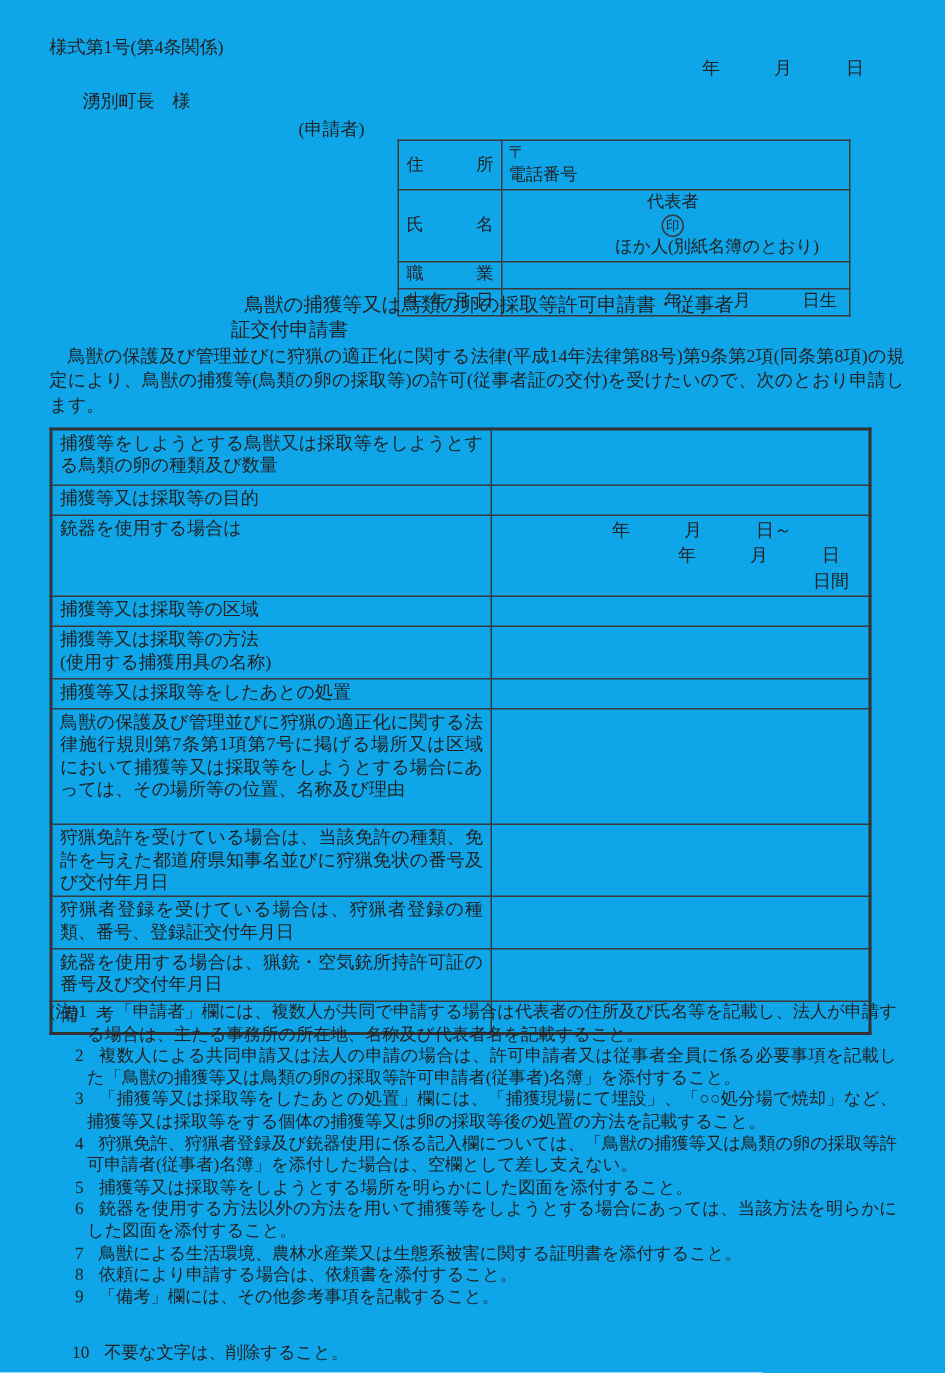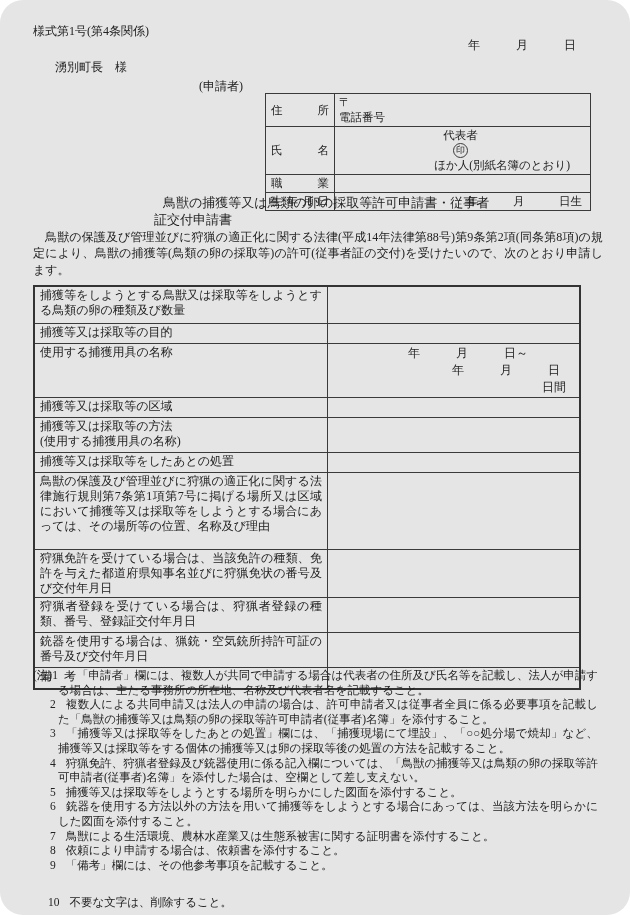--- a/index.html
+++ b/index.html
@@ -1,35 +1,34 @@
 <!DOCTYPE html>
 <html><head>
 <meta charset="utf-8">
 <style>
   html,body { margin:0; padding:0; background:#ffffff; }
   .page {
     position: relative;
     width: 630px;
     height: 915px;
-    background: #e5e5e5;
+    background: #0ea5e9;
     font-family: "Liberation Serif", "DejaVu Serif", serif;
     color: #222;
     overflow: hidden;
-    border-radius: 23px;
   }
   
   .form-number { position:absolute; left:33px; top:23px; font-size:12px; }
   .date-line   { position:absolute; left:468px; top:37px; font-size:12px; }
   .addressee   { position:absolute; left:55px; top:59px; font-size:12px; }
   .applicant-caption { position:absolute; left:199px; top:78px; font-size:12px; }
 
   
   table { border-collapse: collapse; }
   .applicant-table {
-    position:absolute; left:265px; top:93px; width:326px;
+    position:absolute; left:265px; top:93px; width:302px;
     font-size:11.5px; line-height:15px;
   }
   .applicant-table td { border:1px solid #3a3a3a; padding:1px 4px; vertical-align:middle; }
   .applicant-table td.jlabel {
     width:58px; text-align:justify; text-align-last:justify; padding:1px 5px;
   }
   .app-r1 { height:33px; }
   .app-r2 { height:33px; }
   .app-r3 { height:16px; }
   .app-r4 { height:18px; }
@@ -127,21 +126,21 @@
     <tbody>
         <tr class="mr1">
       <td class="lbl">捕獲等をしようとする鳥獣又は採取等をしようとする鳥類の卵の種類及び数量</td>
       <td></td>
     </tr>
     <tr class="mr2">
       <td class="lbl">捕獲等又は採取等の目的</td>
       <td></td>
     </tr>
     <tr class="mr3">
-      <td class="lbl">使用する捕獲用具の名称</td>
+      <td class="lbl">銃器を使用する場合は</td>
       <td class="period-cell">
         <div class="period-l1">年　　　月　　　日～</div>
         <div class="period-l2">年　　　月　　　日</div>
         <div class="period-l3">日間</div>
       </td>
     </tr>
     <tr class="mr4">
       <td class="lbl">捕獲等又は採取等の区域</td>
       <td></td>
     </tr>

